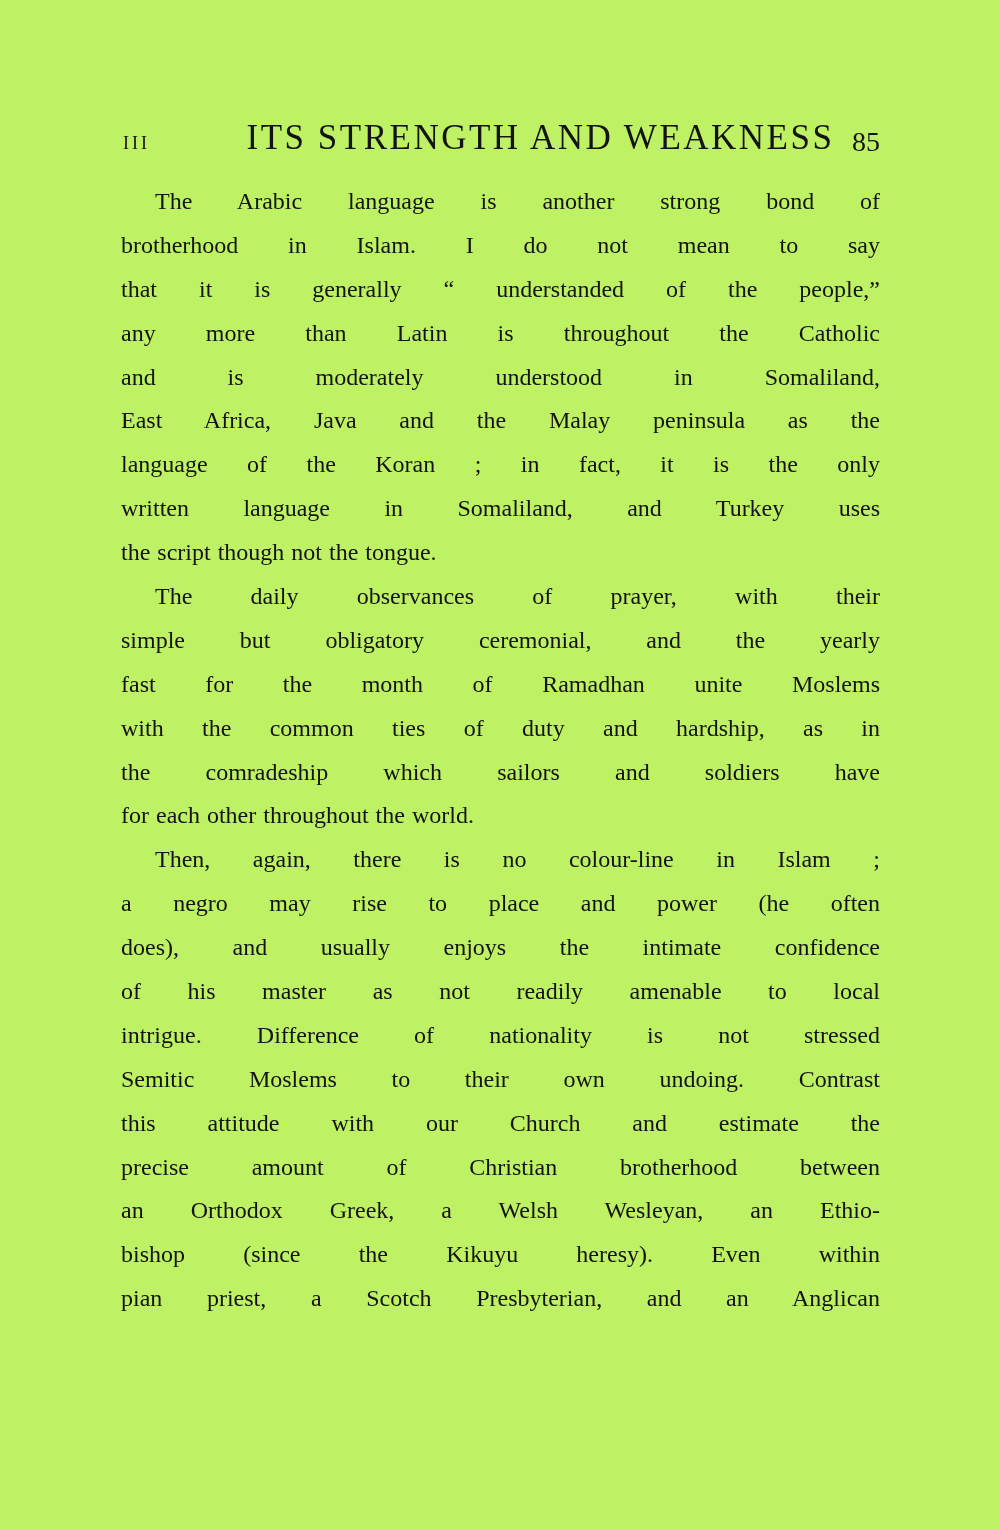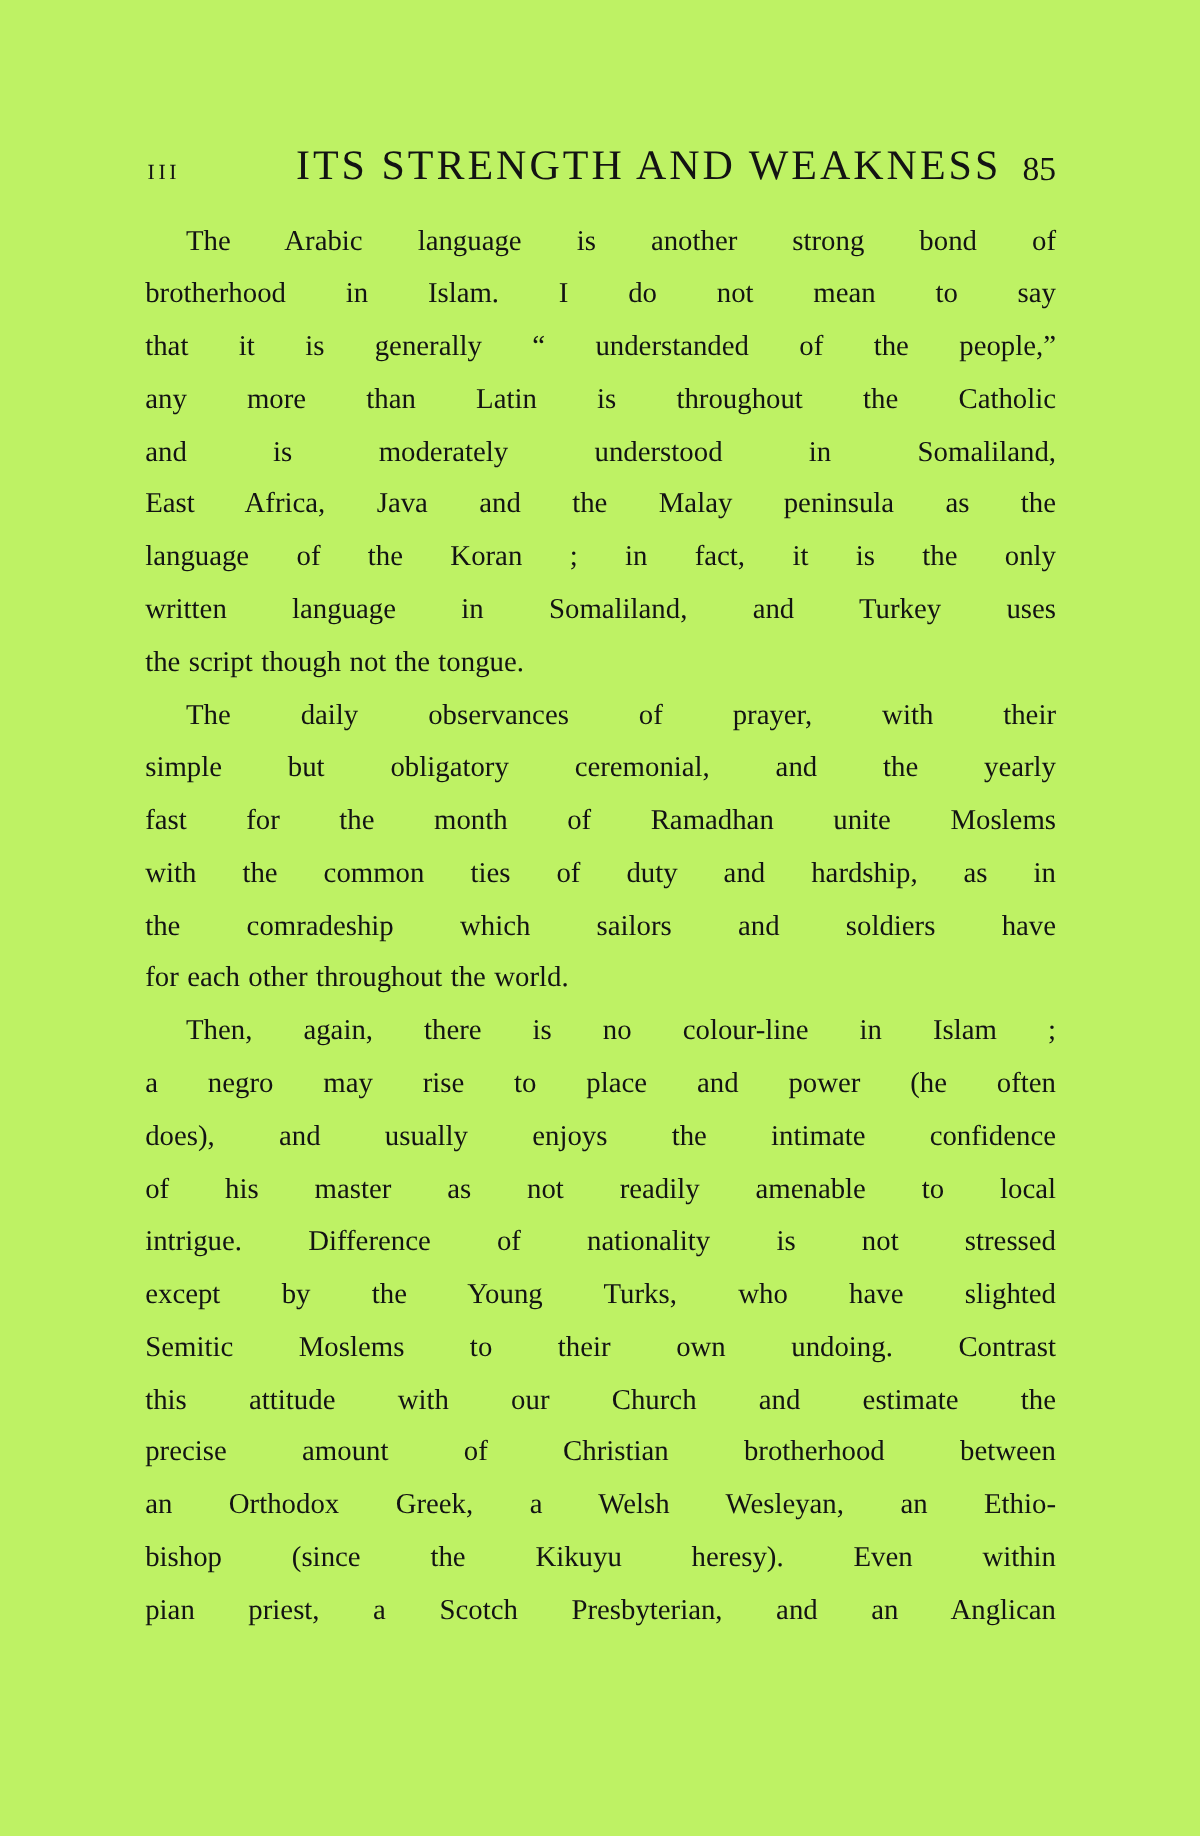--- a/index.html
+++ b/index.html
@@ -98,21 +98,20 @@
     <div class="line">fast for the month of Ramadhan unite Moslems</div>
     <div class="line">with the common ties of duty and hardship, as in</div>
     <div class="line">the comradeship which sailors and soldiers have</div>
     <div class="line flush">for each other throughout the world.</div>
 
     <div class="line indent">Then, again, there is no colour-line in Islam ;</div>
     <div class="line">a negro may rise to place and power (he often</div>
     <div class="line">does), and usually enjoys the intimate confidence</div>
     <div class="line">of his master as not readily amenable to local</div>
     <div class="line">intrigue.  Difference of nationality is not stressed</div>
-    <div class="line">except by the Young Turks, who have slighted</div>
     <div class="line">Semitic Moslems to their own undoing.  Contrast</div>
     <div class="line">this attitude with our Church and estimate the</div>
     <div class="line">precise amount of Christian brotherhood between</div>
     <div class="line">an Orthodox Greek, a Welsh Wesleyan, an Ethio-</div>
     <div class="line">bishop (since the Kikuyu heresy).  Even within</div>
     <div class="line">pian priest, a Scotch Presbyterian, and an Anglican</div>
   </div>
 
 </div>
 

